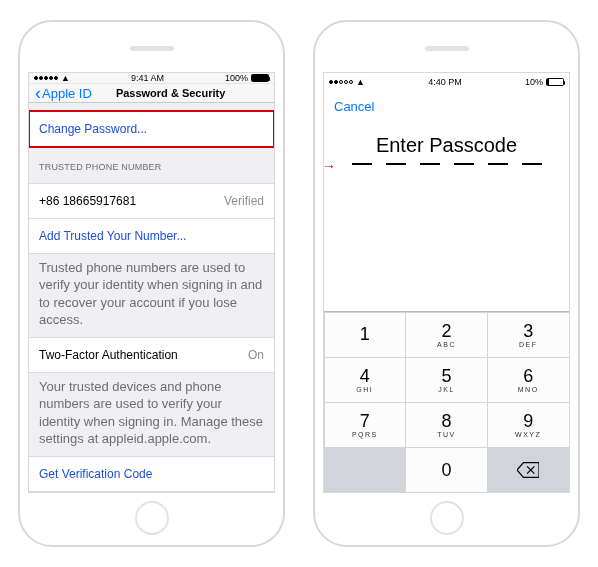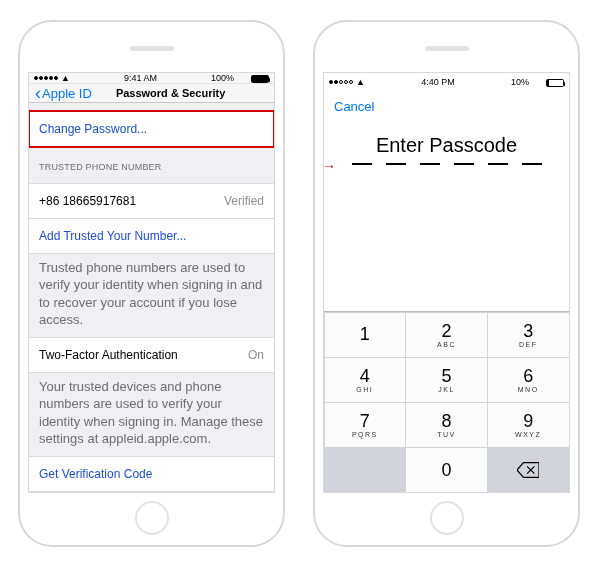--- a/index.html
+++ b/index.html
@@ -46,21 +46,21 @@
     .status {
       height: 17px; background: #f7f7f8; display: flex; align-items: center;
       justify-content: space-between; padding: 0 5px; font-size: 9px; color: #000;
       border-bottom: 1px solid #e5e5e5;
     }
     .status .signal { display:flex; align-items:center; gap:3px; }
     .dots { display:flex; gap:1px; }
     .dots span { width:4px; height:4px; border-radius:50%; border:0.5px solid #000; }
     .dots span.f { background:#000; }
     .wifi { font-size:9px; }
-    .battery { display:flex; align-items:flex-end; gap:17px; }
+    .battery { display:flex; align-items:center; gap:3px; }
     .bicon { width:18px; height:8px; border:0.7px solid #000; border-radius:1.5px; position:relative; }
     .bicon::after { content:''; position:absolute; right:-2px; top:2px; width:1.5px; height:4px; background:#000; border-radius:0 1px 1px 0; }
     .bfill { height:100%; background:#000; }
 
     
     .navbar {
       height: 34px; background: #f7f7f8; display:flex; align-items:center;
       padding: 0 6px; border-bottom:1px solid #c9c9c9;
     }
     .back { color:#007aff; display:flex; align-items:center; font-size:13px; }

